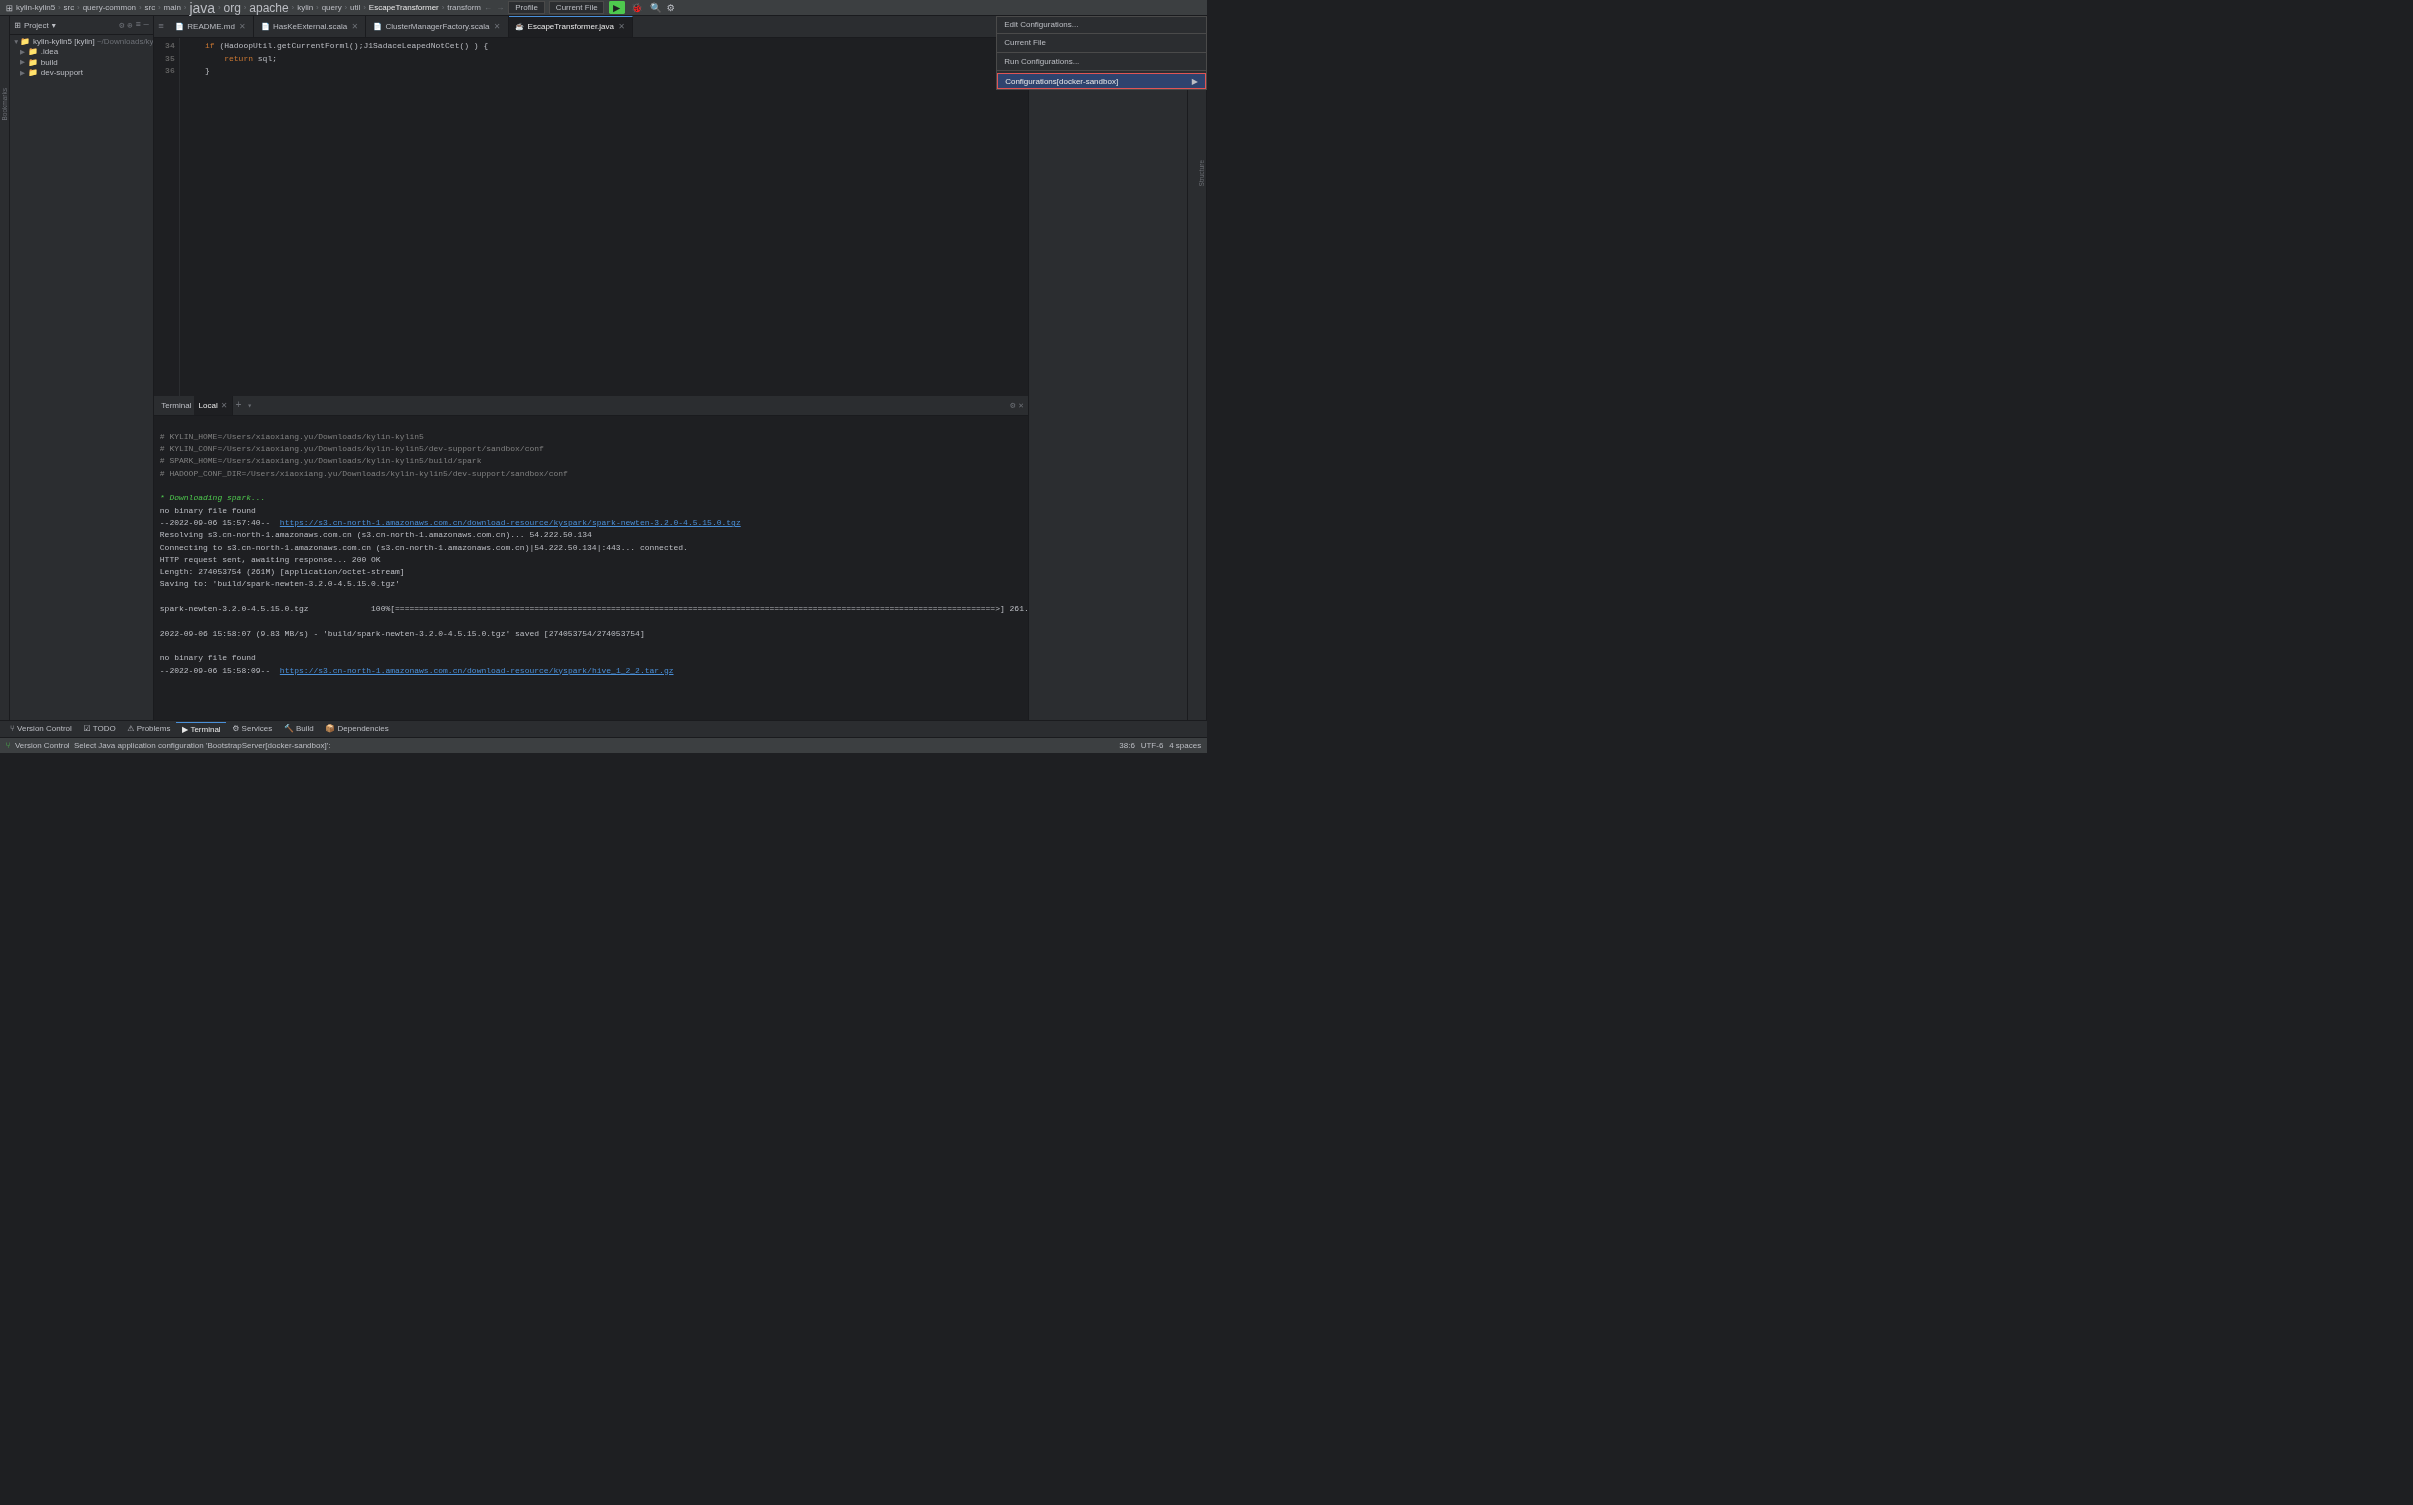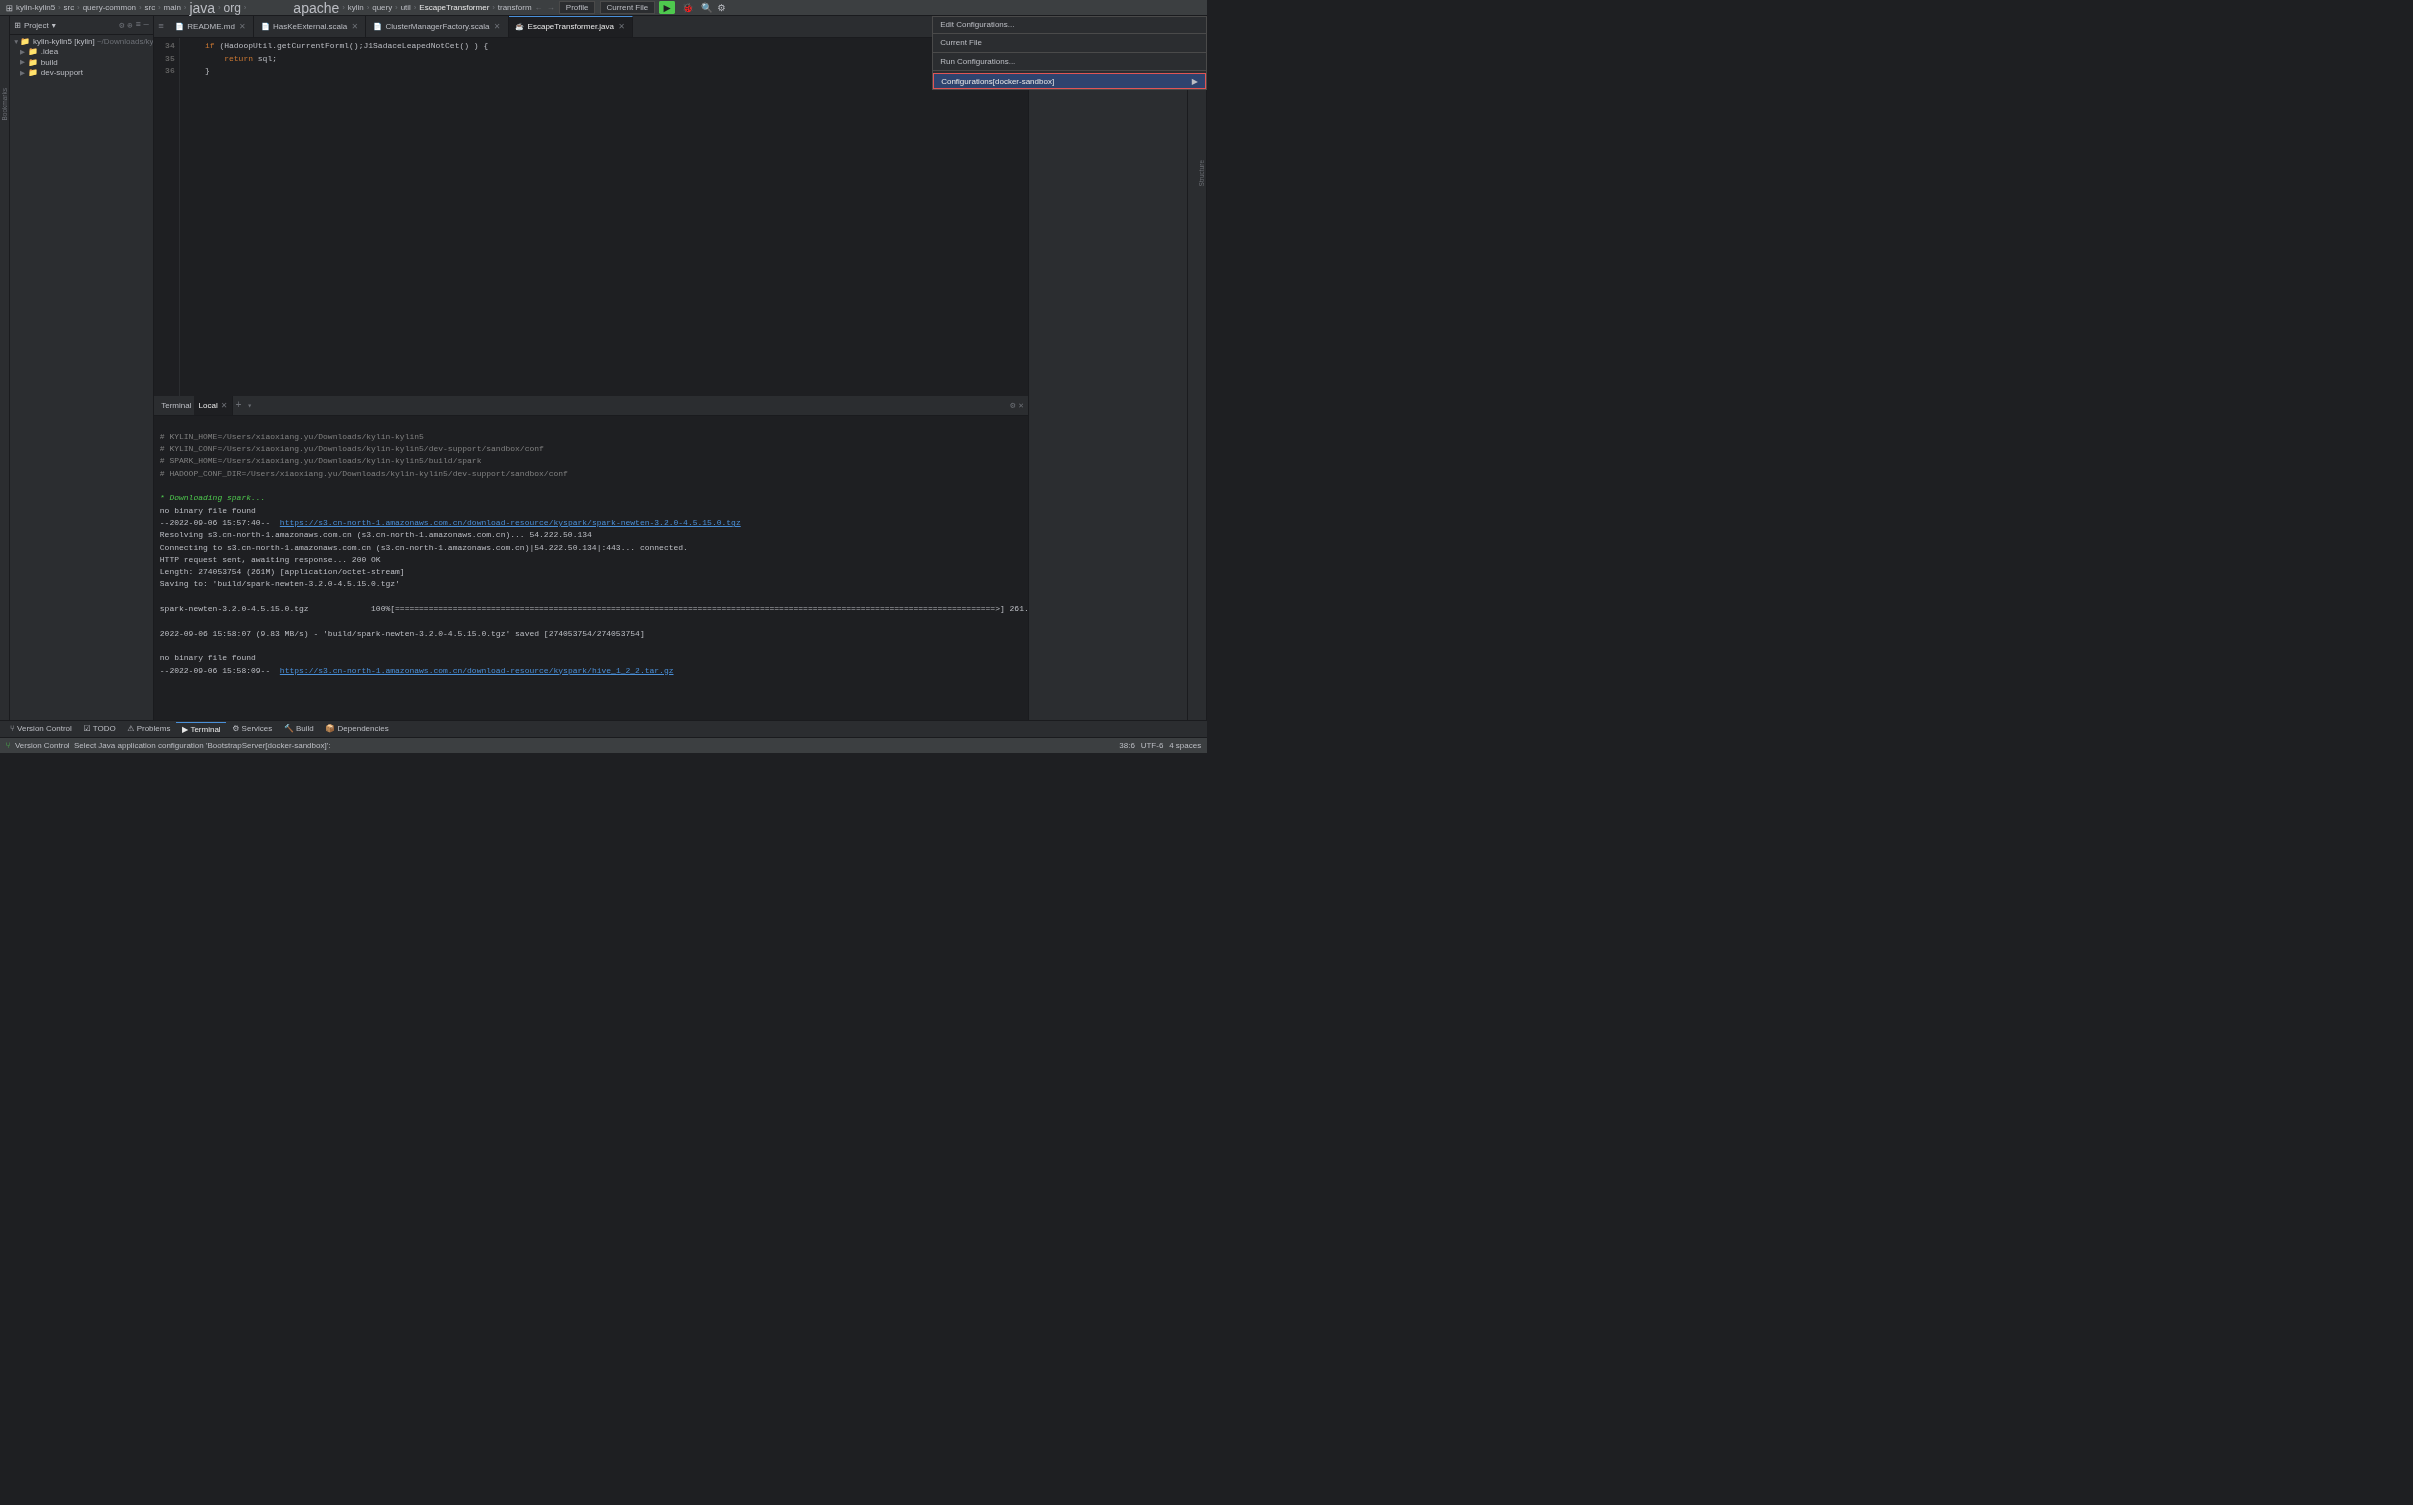--- a/index.html
+++ b/index.html
@@ -467,21 +467,21 @@
     <span style="color:#bcbec4; font-size:8px;">query-common</span>
     <span class="breadcrumb-sep">›</span>
     <span style="color:#bcbec4; font-size:8px;">src</span>
     <span class="breadcrumb-sep">›</span>
     <span style="color:#bcbec4; font-size:8px;">main</span>
     <span class="breadcrumb-sep">›</span>
     <span style="color:#bcbec4; font-size:14px;">java</span>
     <span class="breadcrumb-sep">›</span>
     <span style="color:#bcbec4; font-size:12px;">org</span>
     <span class="breadcrumb-sep">›</span>
-    <span style="color:#bcbec4; font-size:14px;margin-left:44px;">apache</span>
+    <span style="color:#bcbec4; font-size:12px;">apache</span>
     <span class="breadcrumb-sep">›</span>
     <span style="color:#bcbec4; font-size:8px;">kylin</span>
     <span class="breadcrumb-sep">›</span>
     <span style="color:#bcbec4; font-size:8px;">query</span>
     <span class="breadcrumb-sep">›</span>
     <span style="color:#bcbec4; font-size:8px;">util</span>
     <span class="breadcrumb-sep">›</span>
     <span style="color:#e8e8e8; font-size:8px;">EscapeTransformer</span>
     <span class="breadcrumb-sep">›</span>
     <span style="color:#bcbec4; font-size:8px;">transform</span>
@@ -491,21 +491,21 @@
       <span style="color:#6c6f75; cursor:pointer;">→</span>
       <button class="profile-btn">Profile</button>
       <button class="run-config-btn">Current File</button>
       <button class="run-btn">▶</button>
       <button class="debug-btn">🐞</button>
       <span style="color:#bcbec4; cursor:pointer; font-size:9.4px;">🔍</span>
       <span style="color:#bcbec4; cursor:pointer; font-size:9.4px;">⚙</span>
     </div>
   </div>
 
-  <div class="run-config-popup" style="position:absolute; top:16px; right:0; width:275px; z-index:200; background:#2b2d30; border:0.7px solid #4a4a4a; font-family:-apple-system,sans-serif; font-size:8px;">
+  <div class="run-config-popup" style="position:absolute; top:16px; right:0; width:211px; z-index:200; background:#2b2d30; border:0.7px solid #4a4a4a; font-family:-apple-system,sans-serif; font-size:8px;">
     <div class="run-config-item">Edit Configurations...</div>
     <div style="border-top:0.7px solid #4a4a4a; margin:1.4px 0;"></div>
     <div class="run-config-item">Current File</div>
     <div style="border-top:0.7px solid #4a4a4a; margin:1.4px 0;"></div>
     <div class="run-config-item">Run Configurations...</div>
     <div style="border-top:0.7px solid #4a4a4a; margin:1.4px 0;"></div>
     <div class="run-config-highlight">
       <span style="color:#e8e8e8; flex:1;">Configurations[docker-sandbox]</span>
       <span style="color:#bcbec4;">▶</span>
     </div>

